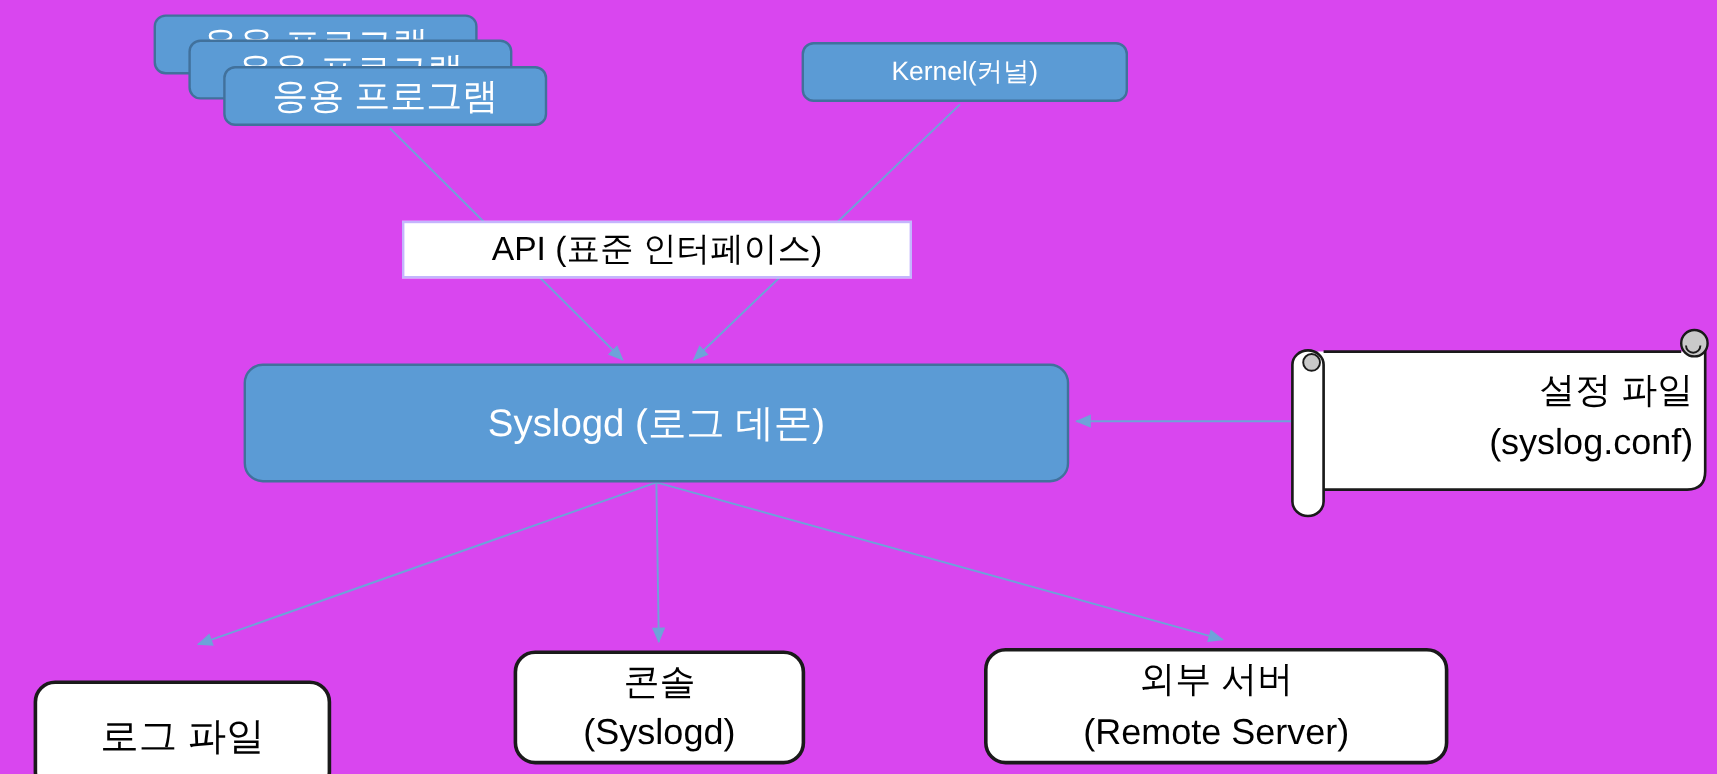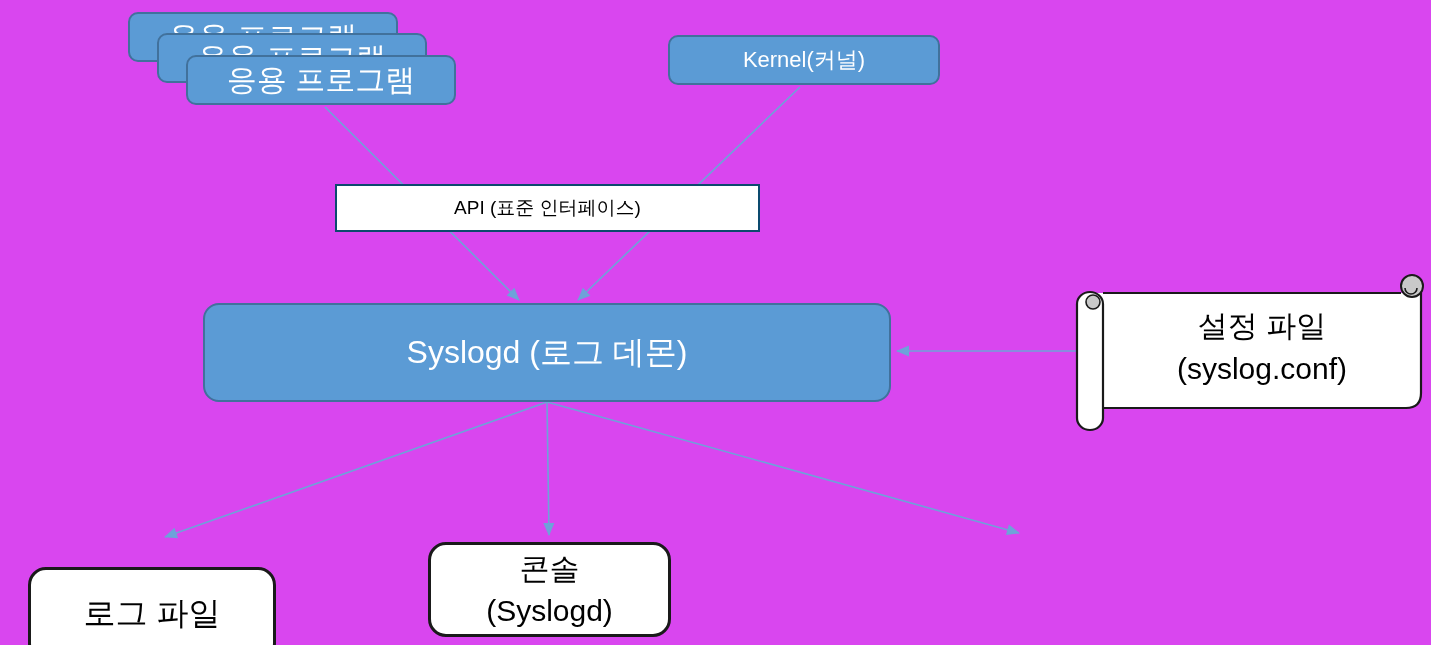--- a/index.html
+++ b/index.html
@@ -18,36 +18,36 @@
   .blue {
     background:#5b9bd5; border:2.2px solid #41719c; border-radius:10px;
     color:#ffffff;
   }
   .app { left:128px; top:12px; width:270px; height:50px; font-size:30px; }
   .app2 { left:157px; top:33px; }
   .app3 { left:186px; top:55px; }
   .kernel { left:668px; top:35px; width:272px; height:50px; font-size:22px; }
   .api {
     left:335px; top:184px; width:425px; height:48px;
-    background:#ffffff; border:2px solid #0c4a6e; color:#000000; font-size:19px;
+    background:#ffffff; border:2px solid #c4b5fd; color:#000000; font-size:28px;
   }
   .syslogd {
     left:203px; top:303px; width:688px; height:99px;
     border-radius:16px; border-width:2.5px; font-size:32px;
   }
   .out {
     background:#ffffff; border:3px solid #1a1a1a; border-radius:18px; color:#000000;
   }
   .logfile { left:28px;  top:543px; width:248px; height:94px; font-size:32px;margin-top:24px; }
   .console { left:428px; top:542px; width:243px; height:95px; font-size:30px; line-height:42px; }
   .remote  { left:820px; top:540px; width:387px; height:97px; font-size:30px; line-height:44px; }
   .out span, .cfg span { display:block; }
   .cfg {
     position:absolute; left:1113px; top:304px; width:298px; z-index:3;
-    color:#000000; font-size:30px; line-height:43px; text-align:center;
+    color:#000000; font-size:30px; line-height:43px; text-align:right;
   }
 </style>
 </head>
 <body>
 
 <div class="canvas">
 
   <svg class="layer z1" viewBox="0 0 1431 645">
     <defs>
       <marker id="arrowhead" markerUnits="userSpaceOnUse" markerWidth="16" markerHeight="13" refX="12.5" refY="6" orient="auto">
@@ -104,14 +104,18 @@
     <span>(syslog.conf)</span>
   </div>
 
   <div class="node out logfile">
     <span>로그 파일</span>
   </div>
   <div class="node out console">
     <span>콘솔</span>
     <span>(Syslogd)</span>
   </div>
+  <div class="node out remote">
+    <span>외부 서버</span>
+    <span>(Remote Server)</span>
+  </div>
 
 </div>
 
 </body></html>

